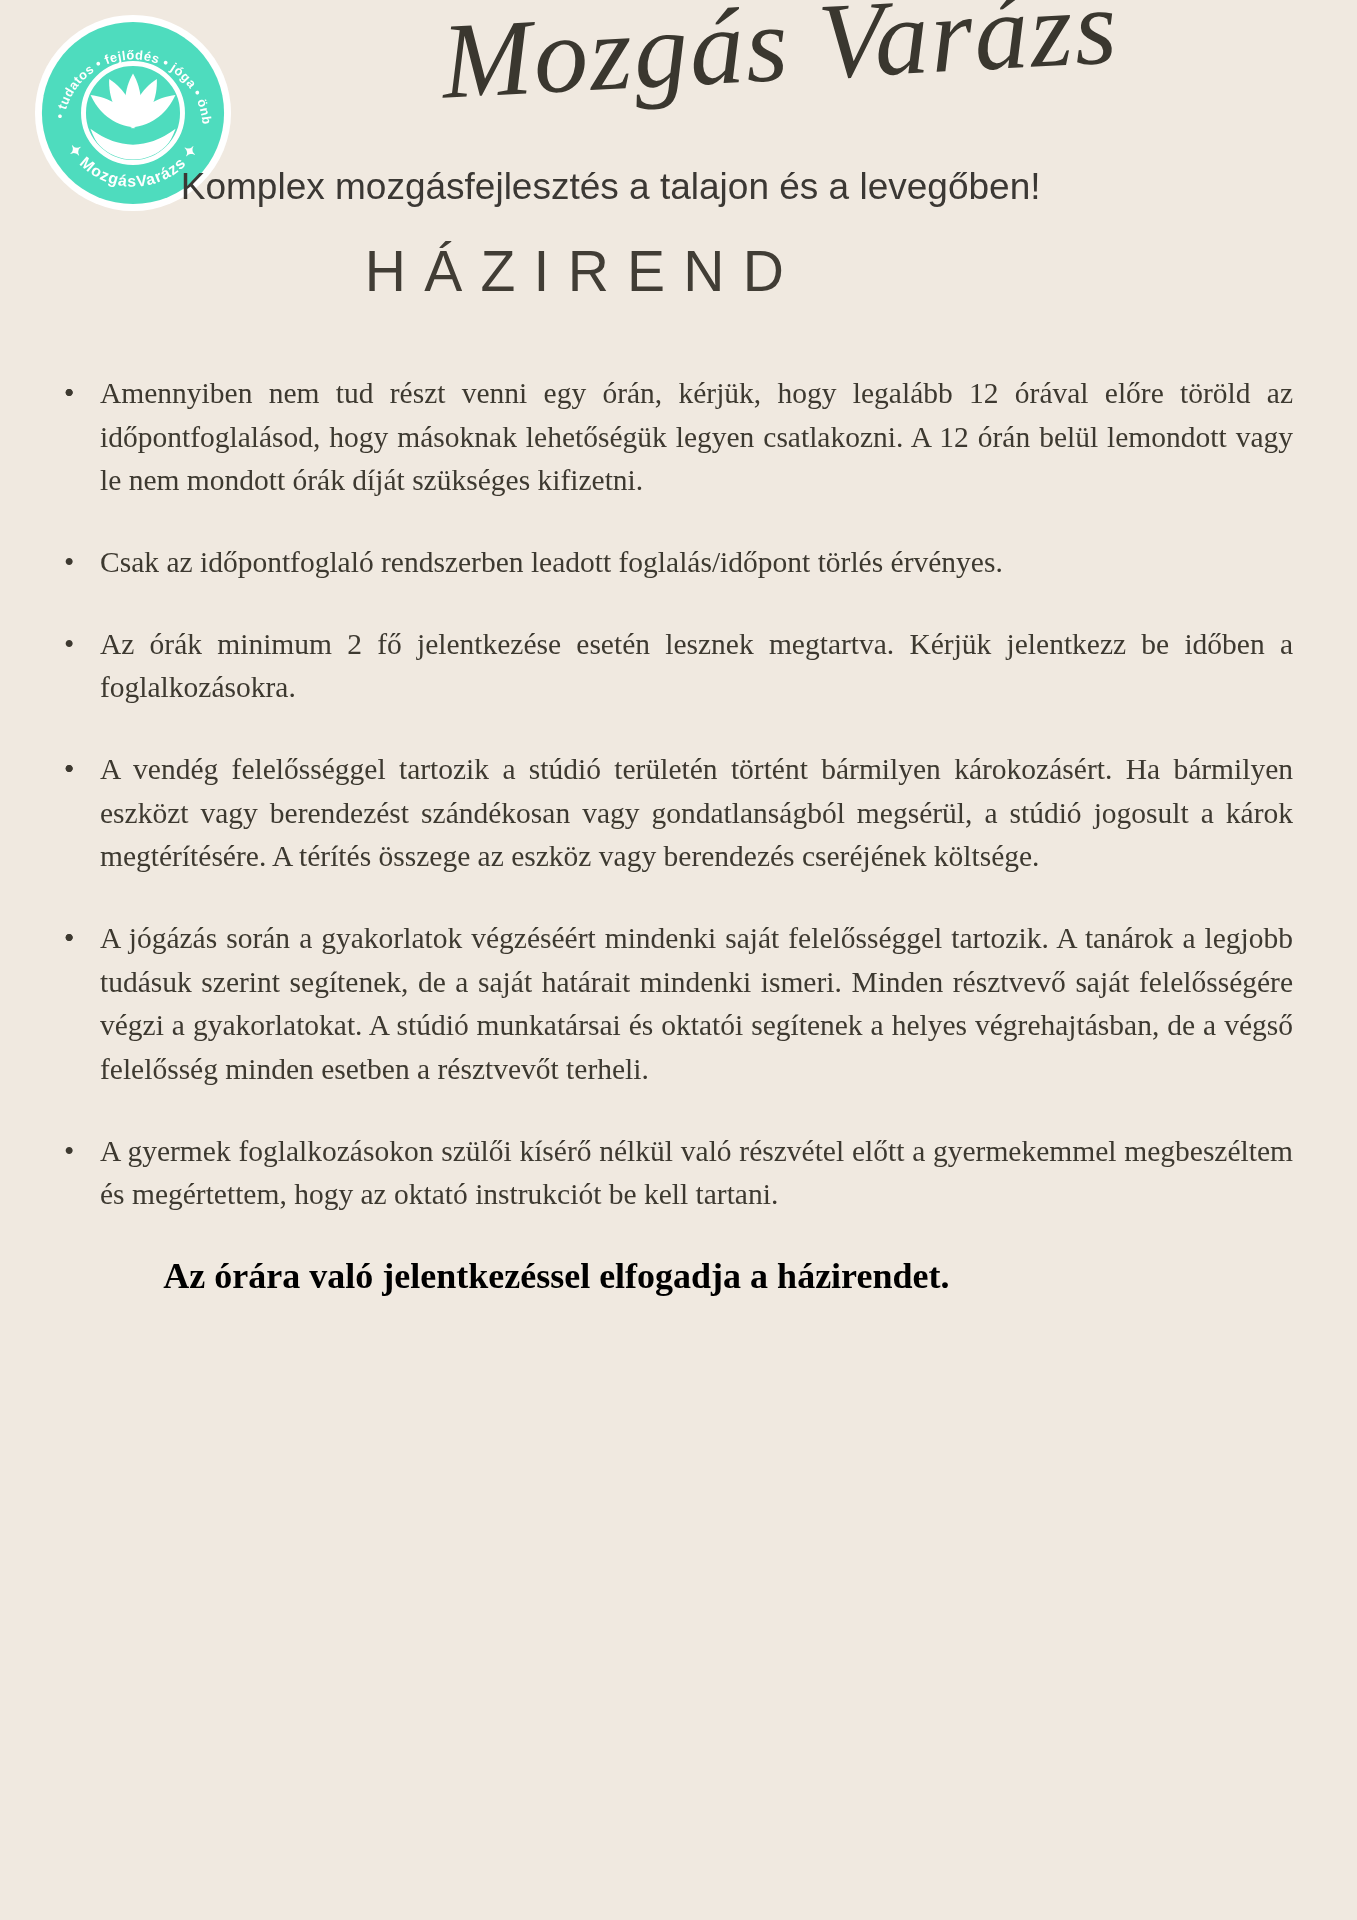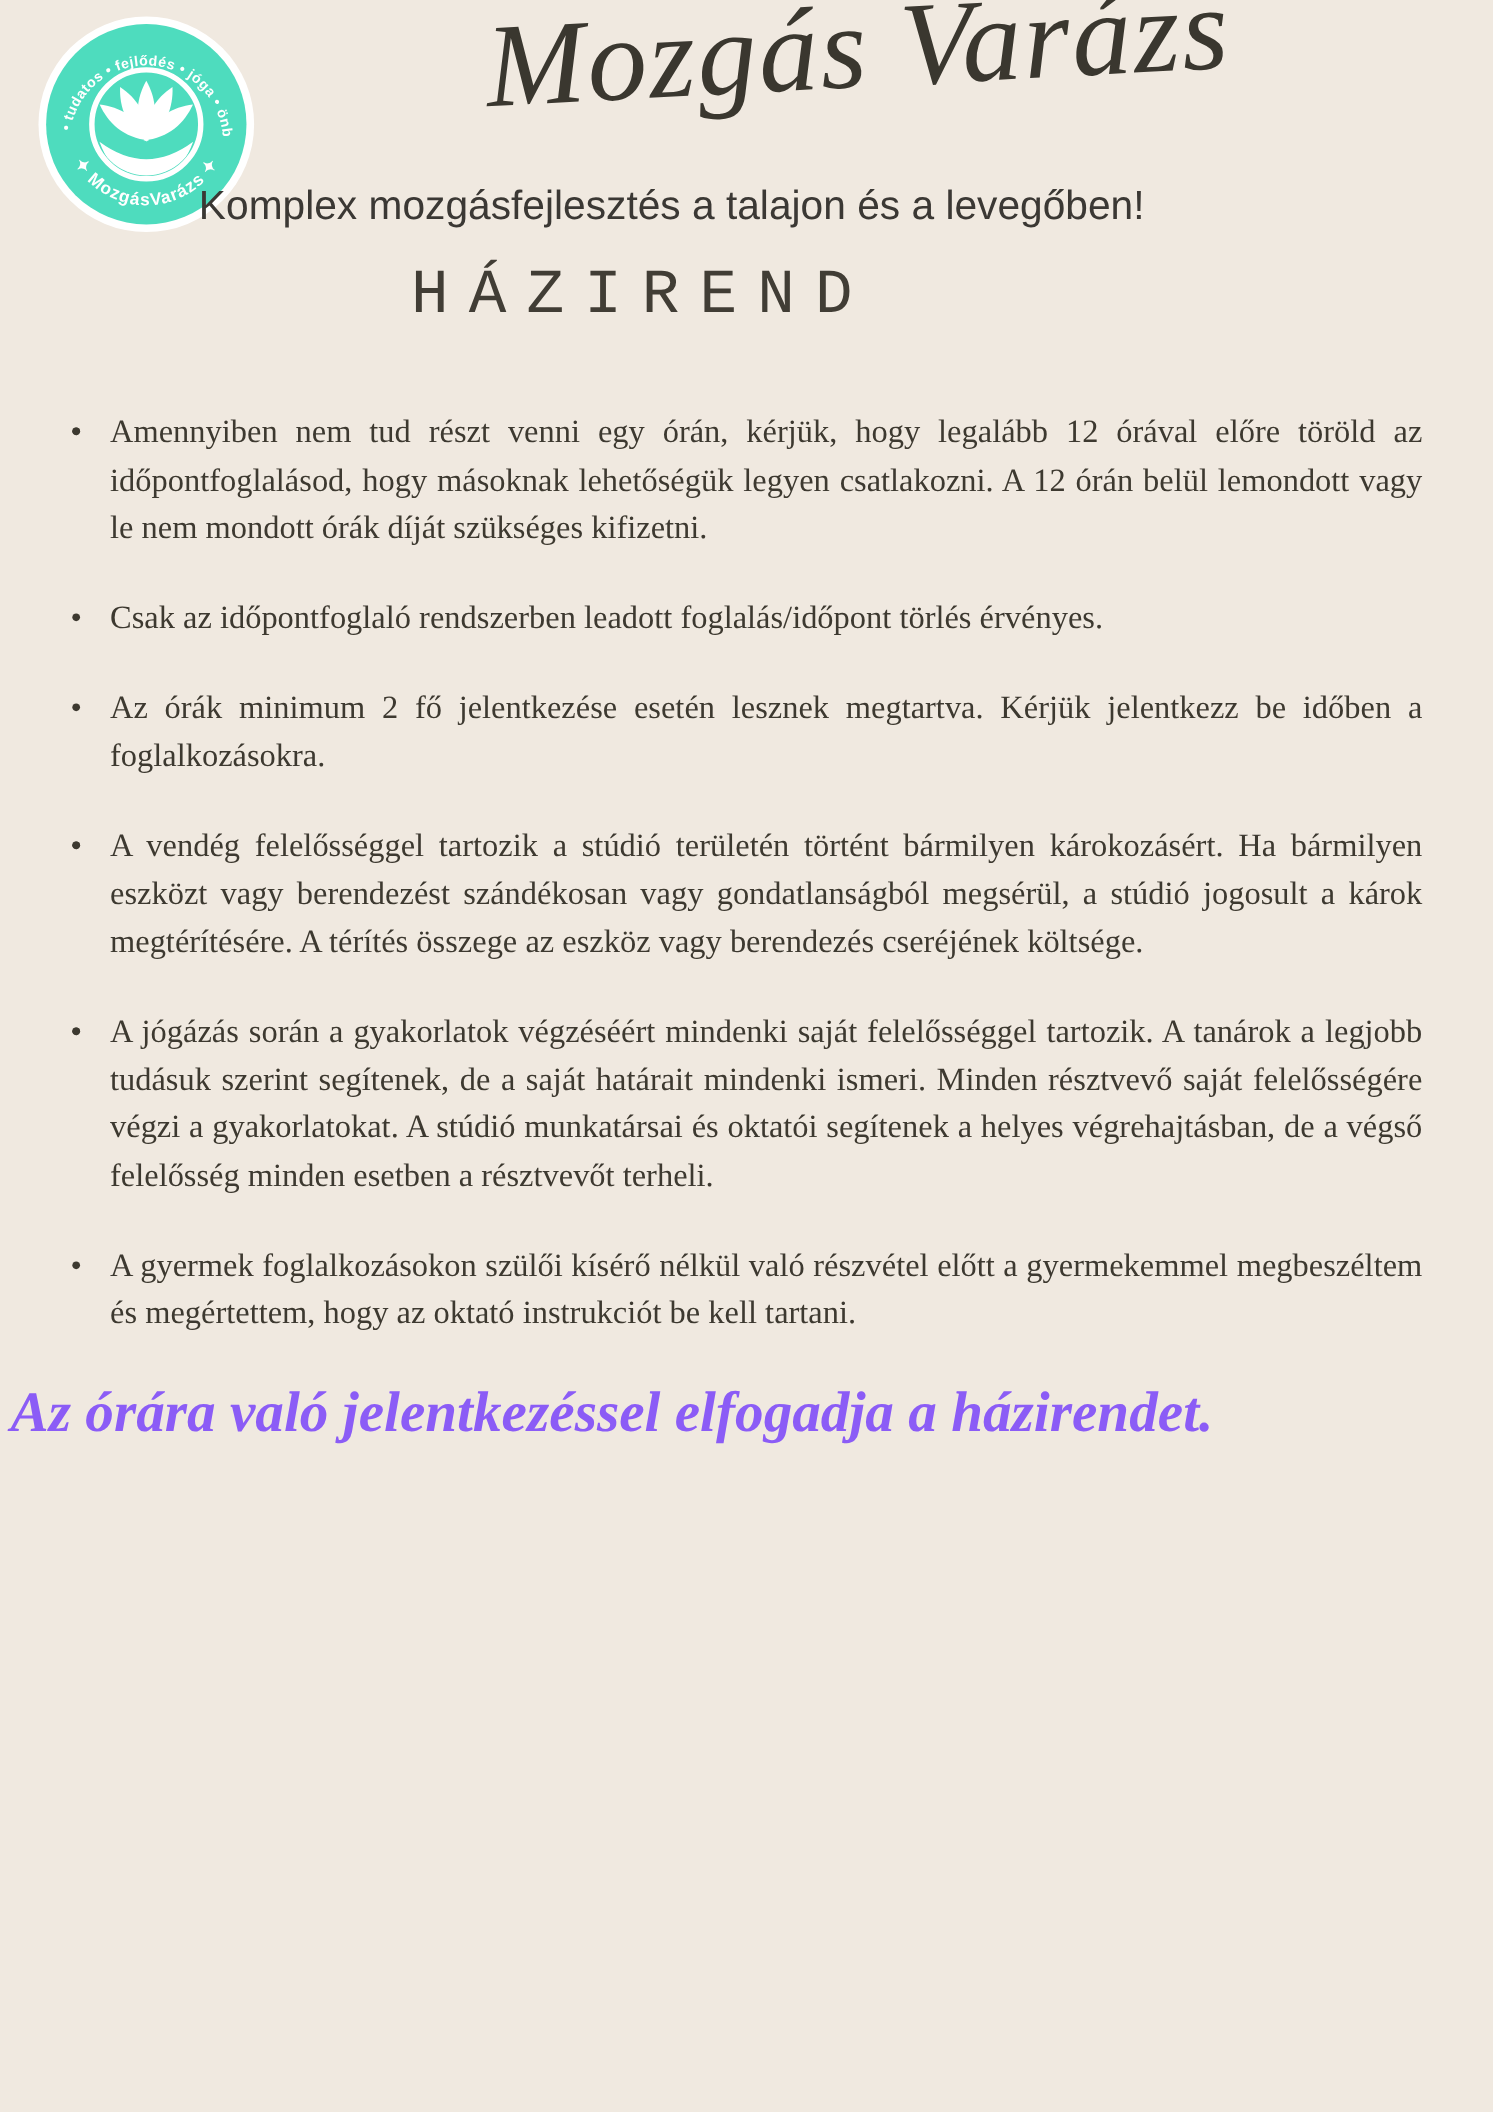--- a/index.html
+++ b/index.html
@@ -45,21 +45,21 @@
     font-family: Liberation Sans, sans-serif;
     font-weight: 400;
     font-size: 37px;
     white-space: nowrap;
     color: #3b3834;
   }
   .title {
     position: absolute;
     left: 43%; top: 238px;
     transform: translateX(-50%);
-    font-family: Liberation Mono, monospace;
+    font-family: Liberation Sans, sans-serif;
     font-weight: 500;
     font-size: 57px;
     letter-spacing: 0.32em;
     white-space: nowrap;
     color: #413d35;
   }
   
   .rules {
     list-style: none;
     margin: 42px 64px 0 64px;
@@ -78,26 +78,25 @@
     left: 0; top: 0;
     font-size: 29.5px;
   }
   
   .closing {
     position: relative;
     left: 41%;
     transform: translateX(-50%);
     width: fit-content;
     margin-top: 28px;
-    font-size: 52px;
+    font-size: 36px;
     font-weight: 700;
     white-space: nowrap;
-    color: #8b5cf6;
+    color: #000000;
     font-family: "Liberation Serif", serif;
-    font-style: italic;
   }
   
   .arc-text {
     font-family: "Liberation Sans", sans-serif;
     font-weight: 700;
     fill: var(--white);
   }
 </style>
 </head>
 <body>

